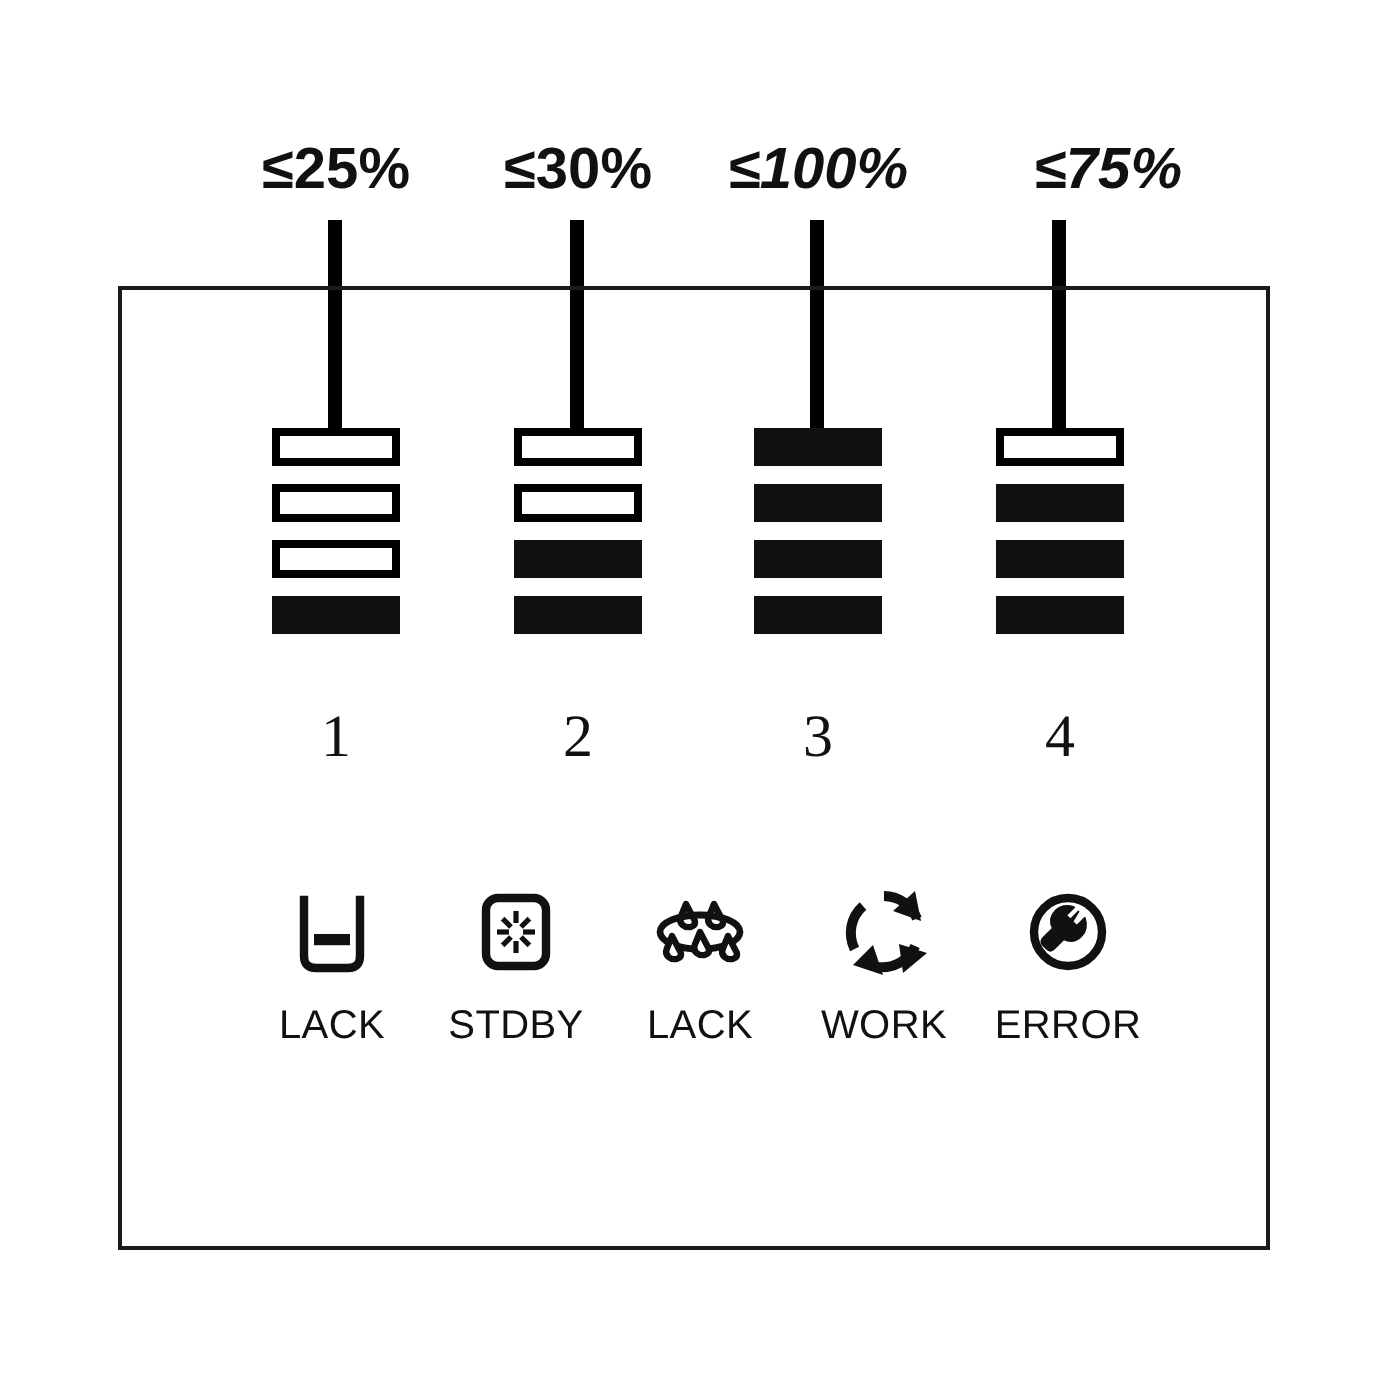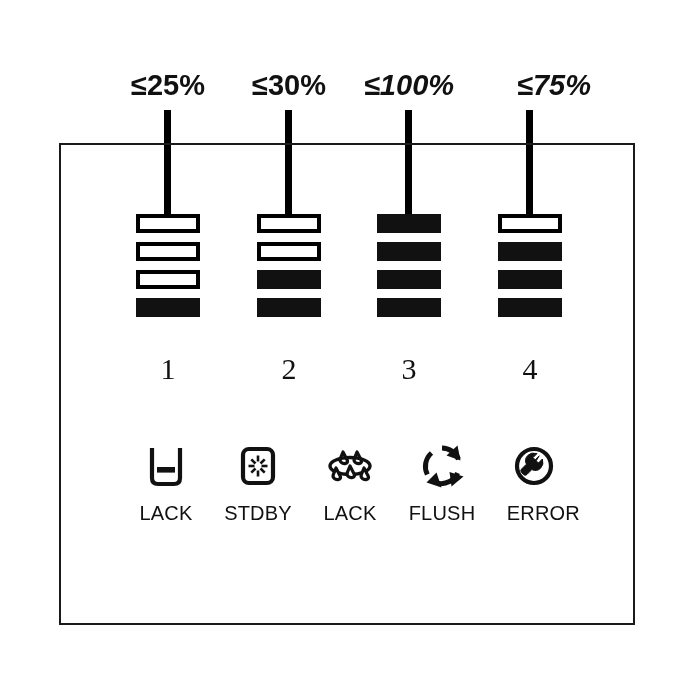--- a/index.html
+++ b/index.html
@@ -206,24 +206,24 @@
           <path d="M41.6 33 A18 18 0 0 1 21.8 43.3"></path>
           <path d="M11.3 34.5 A18 18 0 0 1 15.5 13"></path>
         </g>
         <g fill="#111111">
           <polygon points="41.5,5.5 44.5,20.5 30.5,15.5"></polygon>
           <polygon points="25.5,47.5 10.5,42.5 20.5,32.5"></polygon>
           <polygon points="47.5,36.5 35.5,46.5 33.5,32"></polygon>
         </g>
       </svg>
     </div>
-    <div class="status-label">FLUSH</div>
-  </div>
-
-  <div class="status-item" style="left:488px; top:440px;text-align:right;">
+    <div class="status-label">WORK</div>
+  </div>
+
+  <div class="status-item" style="left:488px; top:440px;">
     <div class="status-icon">
       <svg width="52" height="52" viewBox="0 0 52 52">
         <circle cx="26" cy="26" r="17" fill="none" stroke="#111111" stroke-width="4.2"></circle>
         <path d="M31.2 15.8 L27.2 19.8 L25.0 17.6 L29.0 13.6
                  Q23.4 11.8 19.8 15.4 Q16.0 19.2 18.4 24.2
                  L13.6 29.0 Q11.8 30.8 13.6 32.6 L15.4 34.4
                  Q17.2 36.2 19.0 34.4 L23.8 29.6
                  Q28.8 32.0 32.6 28.2 Q36.2 24.6 34.4 19.0
                  L30.4 23.0 L28.2 20.8 Z" fill="#111111" stroke="#111111" stroke-width="1" stroke-linejoin="round"></path>
       </svg>

